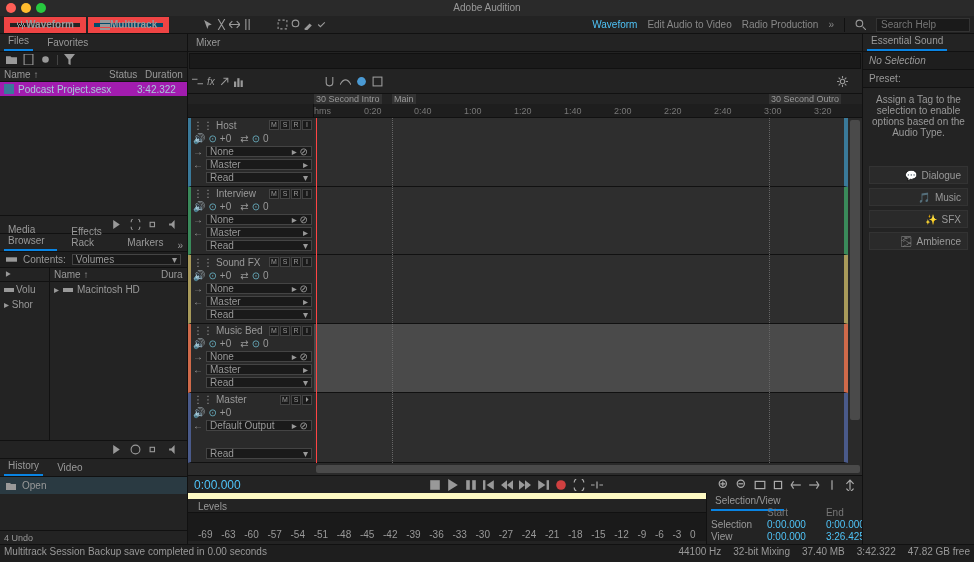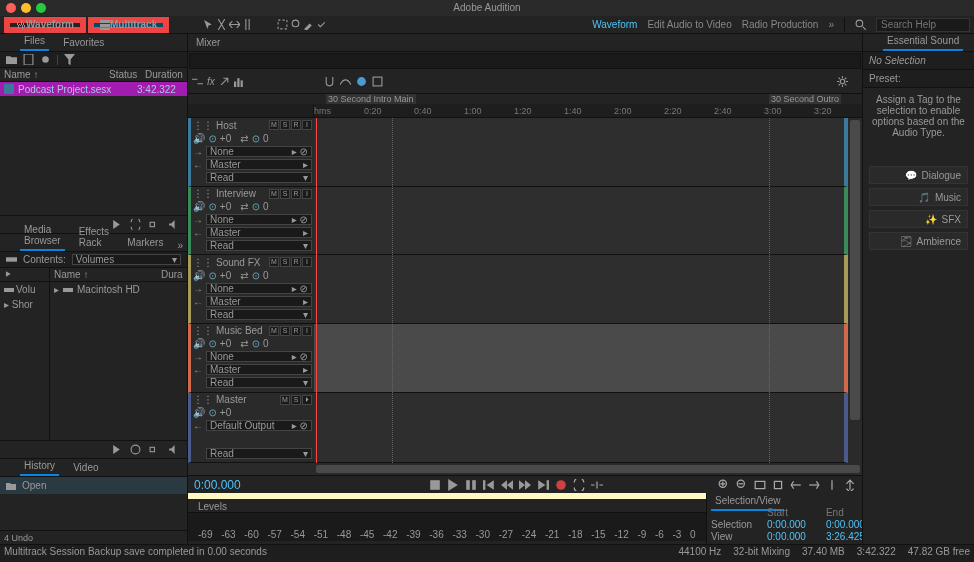--- a/index.html
+++ b/index.html
@@ -7,21 +7,21 @@
 .titlebar { height: 16px; background: #2a2a2a; text-align: center; line-height: 16px; color: #aaa; position: relative; }
 .traffic-lights { position: absolute; left: 6px; top: 3px; display: flex; gap: 5px; }
 .traffic-lights span { width: 10px; height: 10px; border-radius: 50%; display: inline-block; }
 .tl-red { background: #ff5f56; } .tl-yellow { background: #ffbd2e; } .tl-green { background: #27c93f; }
 .top-toolbar { height: 18px; background: #232323; border-bottom: 1px solid #111; display: flex; align-items: center; padding: 0 4px; gap: 2px; }
 .mode-btn { display: inline-flex; align-items: center; padding: 2px 6px; cursor: pointer; border: 6px solid #ef4444; height: 16px; font-weight: bold; }
 .mode-btn.active { background: #004b6b; }
 .icon-sm { width: 10px; height: 10px; }
 .main-layout { display: flex; height: 510px; }
 .left-col { width: 188px; display: flex; flex-direction: column; background: #232323; border-right: 1px solid #111; }
-.panel-tabs { height: 18px; background: #232323; display: flex; align-items: flex-end; border-bottom: 1px solid #111; padding-left: 20px; gap: 10px; }
+.panel-tabs { height: 18px; background: #232323; display: flex; align-items: flex-end; border-bottom: 1px solid #111; padding-left: 4px; gap: 10px; }
 .panel-tab { padding: 3px 4px; cursor: pointer; }
 .panel-tab.active { border-bottom: 2px solid #0984e3; }
 .files-panel { flex: 0 0 200px; display: flex; flex-direction: column; border-bottom: 1px solid #111; }
 .panel-toolbar { height: 16px; display: flex; align-items: center; gap: 6px; padding: 0 6px; background: #1e1e1e; border-bottom: 1px solid #111; }
 .panel-header-row { height: 14px; display: flex; background: #232323; border-bottom: 1px solid #111; }
 .panel-header-row span { padding: 1px 4px; }
 .file-row { height: 14px; display: flex; align-items: center; padding: 0 4px; background: #a21caf; }
 .file-row .fname { flex: 1; color: #a8c8d8; }
 .panel-footer { height: 18px; border-top: 1px solid #111; display: flex; justify-content: flex-end; align-items: center; gap: 8px; padding: 0 8px; }
 .media-browser { flex: 0 0 225px; display: flex; flex-direction: column; border-bottom: 1px solid #111; }
@@ -310,21 +310,21 @@
           </svg>
       </div>
       <svg class="icon-btn" viewBox="0 0 10 10" style="margin-right:10px">
           <circle cx="5" cy="5" r="2" fill="none" stroke="#999"></circle>
           <path d="M5 0v2m0 6v2m-5-5h2m6 0h2m-1.5-3.5l-1.4 1.4m-4.2 4.2l-1.4 1.4m0-7l1.4 1.4m4.2 4.2l1.4 1.4" stroke="#999"></path>
         </svg>
     </div>
 
     <div style="height:10px;position:relative;background:#232323">
       <div style="position:absolute;left:126px;right:14px;top:0;height:10px">
-        <span class="marker-label" style="left:12px;top:0">30 Second Intro</span>
+        <span class="marker-label" style="left:0;top:0">30 Second Intro</span>
         <span class="marker-label" style="left:78px;top:0">Main</span>
         <span class="marker-label" style="left:455px;top:0">30 Second Outro</span>
       </div>
     </div>
 
     <div class="timeline-ruler">
       <div class="track-head-spacer"></div>
       <div class="ruler-body" id="ruler-body">
           <span class="ruler-tick" style="left: 0px;">hms</span>
           <span class="ruler-tick" style="left: 50px;">0:20</span>

